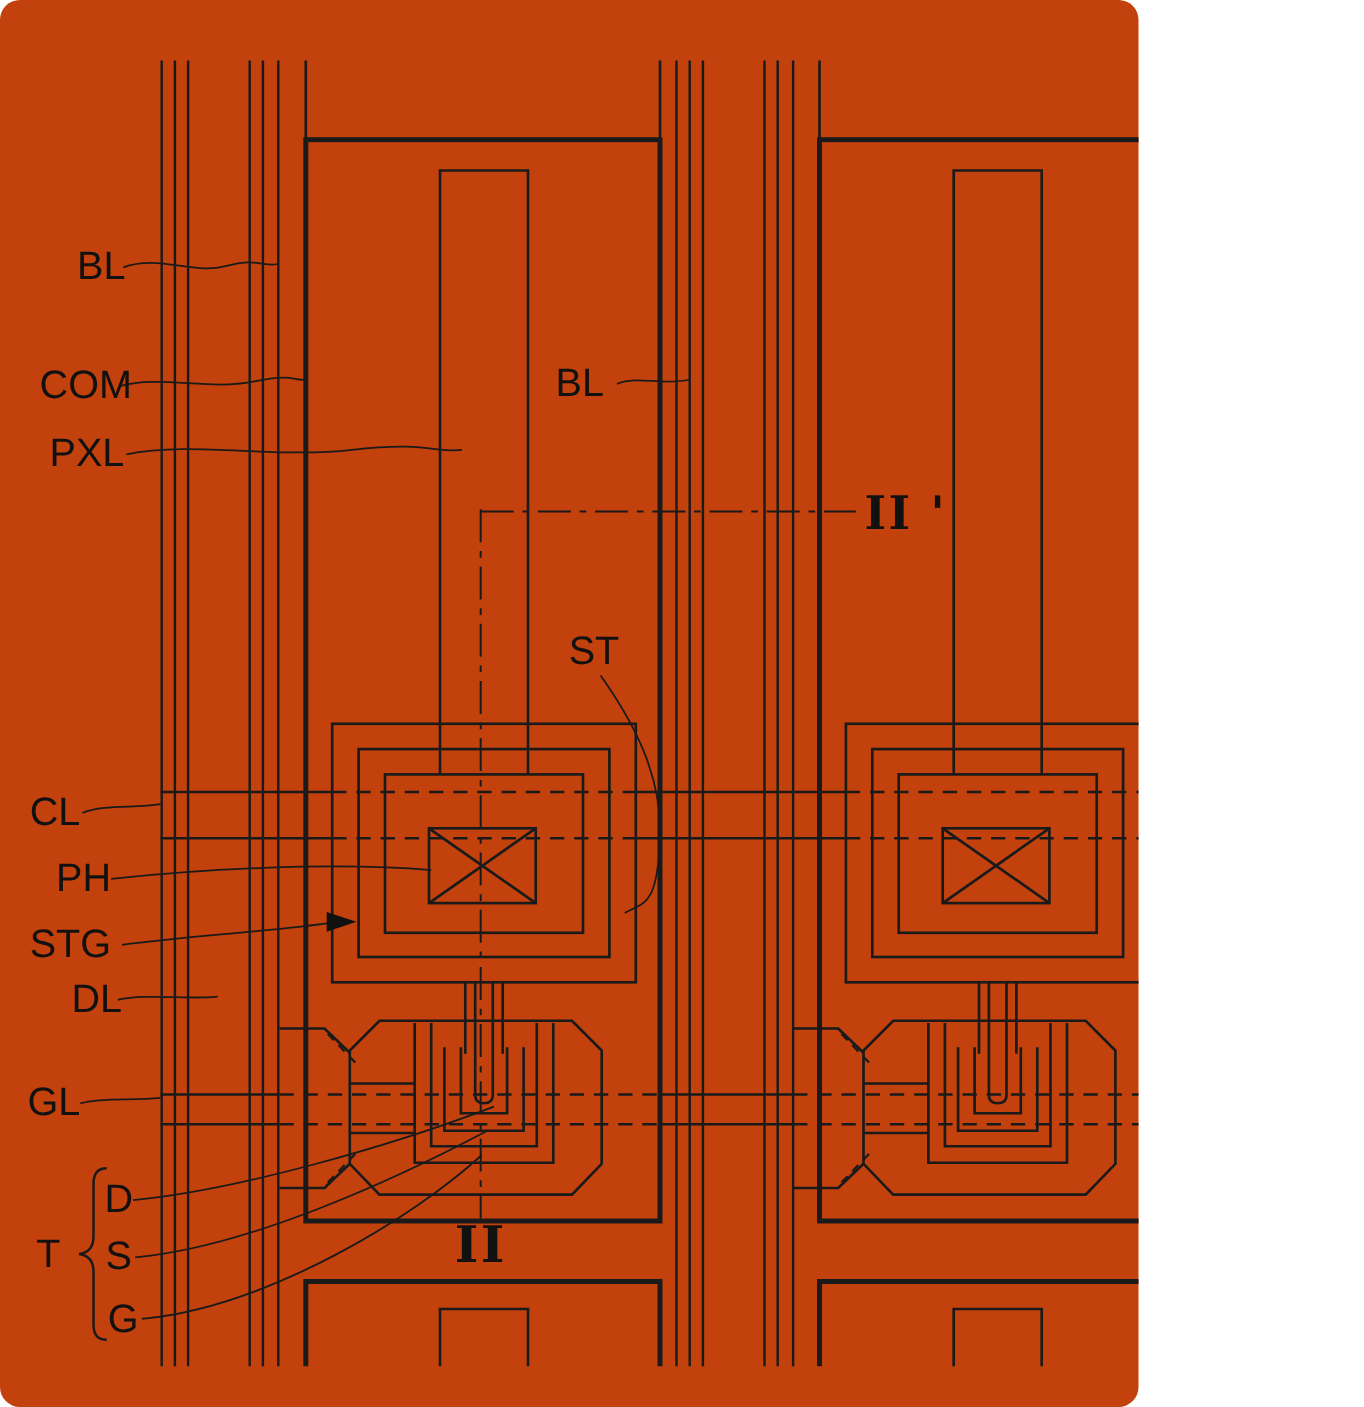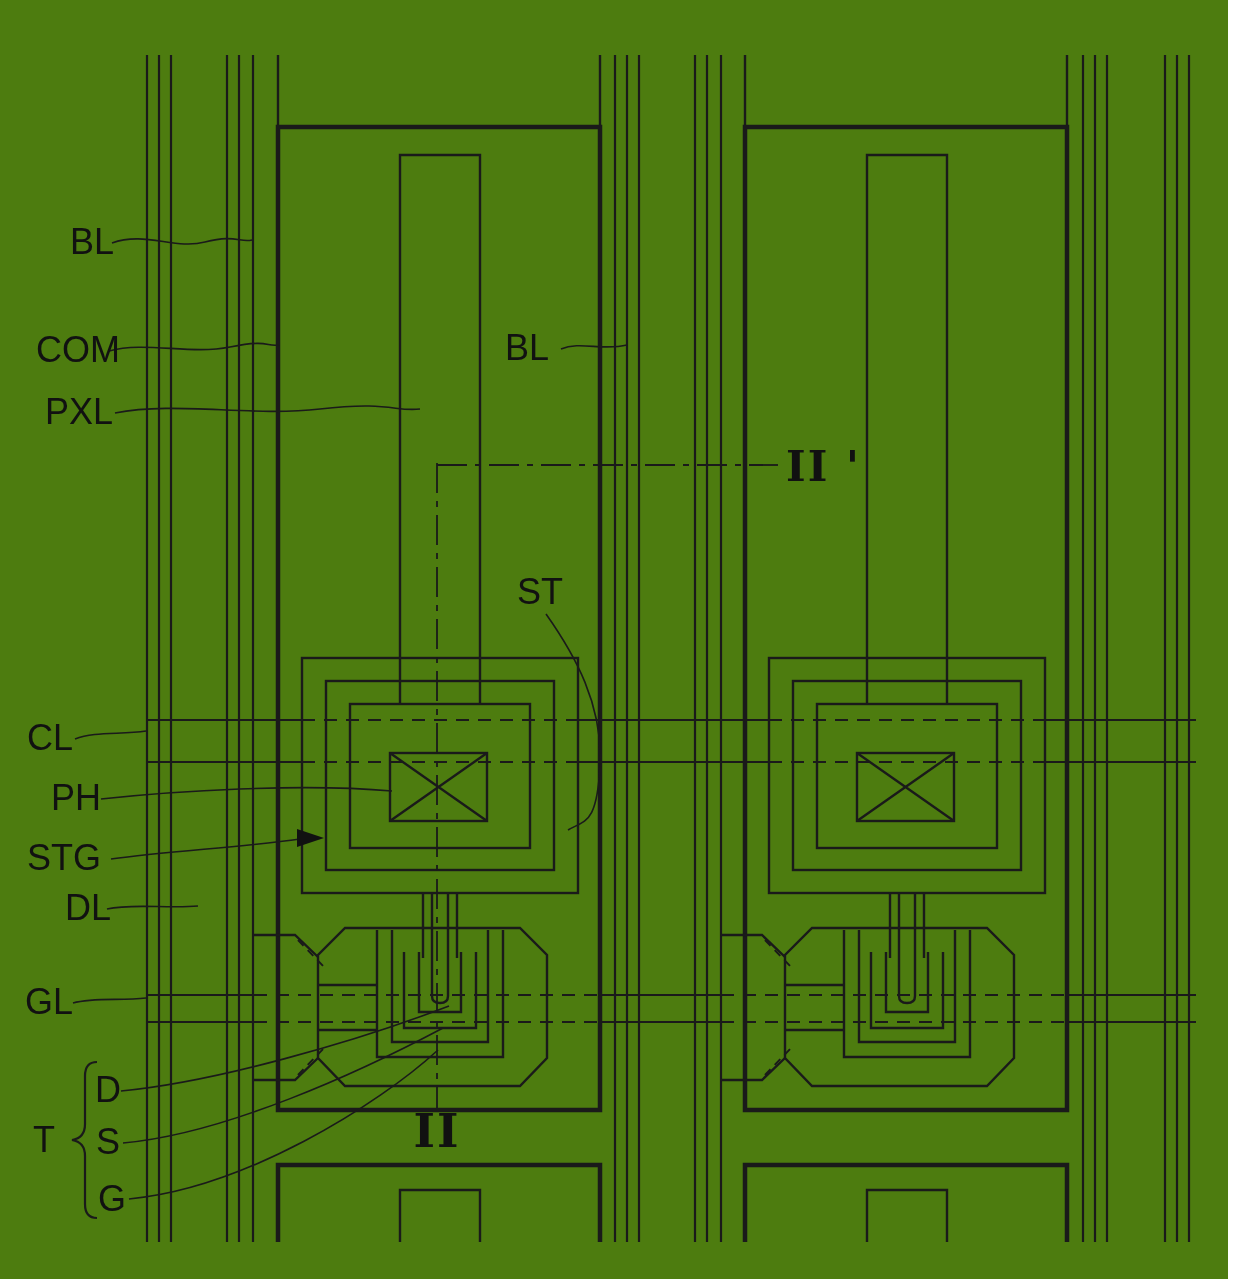--- a/index.html
+++ b/index.html
@@ -1,19 +1,20 @@
 <!DOCTYPE html>
 <html><head>
 <meta charset="utf-8">
 <style>
   html, body { margin: 0; padding: 0; background: #ffffff; }
   .canvas {
-    width: 1228px; height: 1279px; background: #4d7c0f;
+    width: 1035px; height: 1279px; background: #c2410c;
     position: relative; overflow: hidden;
     font-family: "Liberation Sans", sans-serif;
+    border-radius: 18px;
   }
   svg { display: block; }
   .lbl {
     font-family: "Liberation Sans", sans-serif;
     font-size: 36px; fill: #111111;
   }
   .roman {
     font-family: "DejaVu Serif", "Liberation Serif", serif;
     font-weight: bold; fill: #111111; letter-spacing: 2px;
   }

